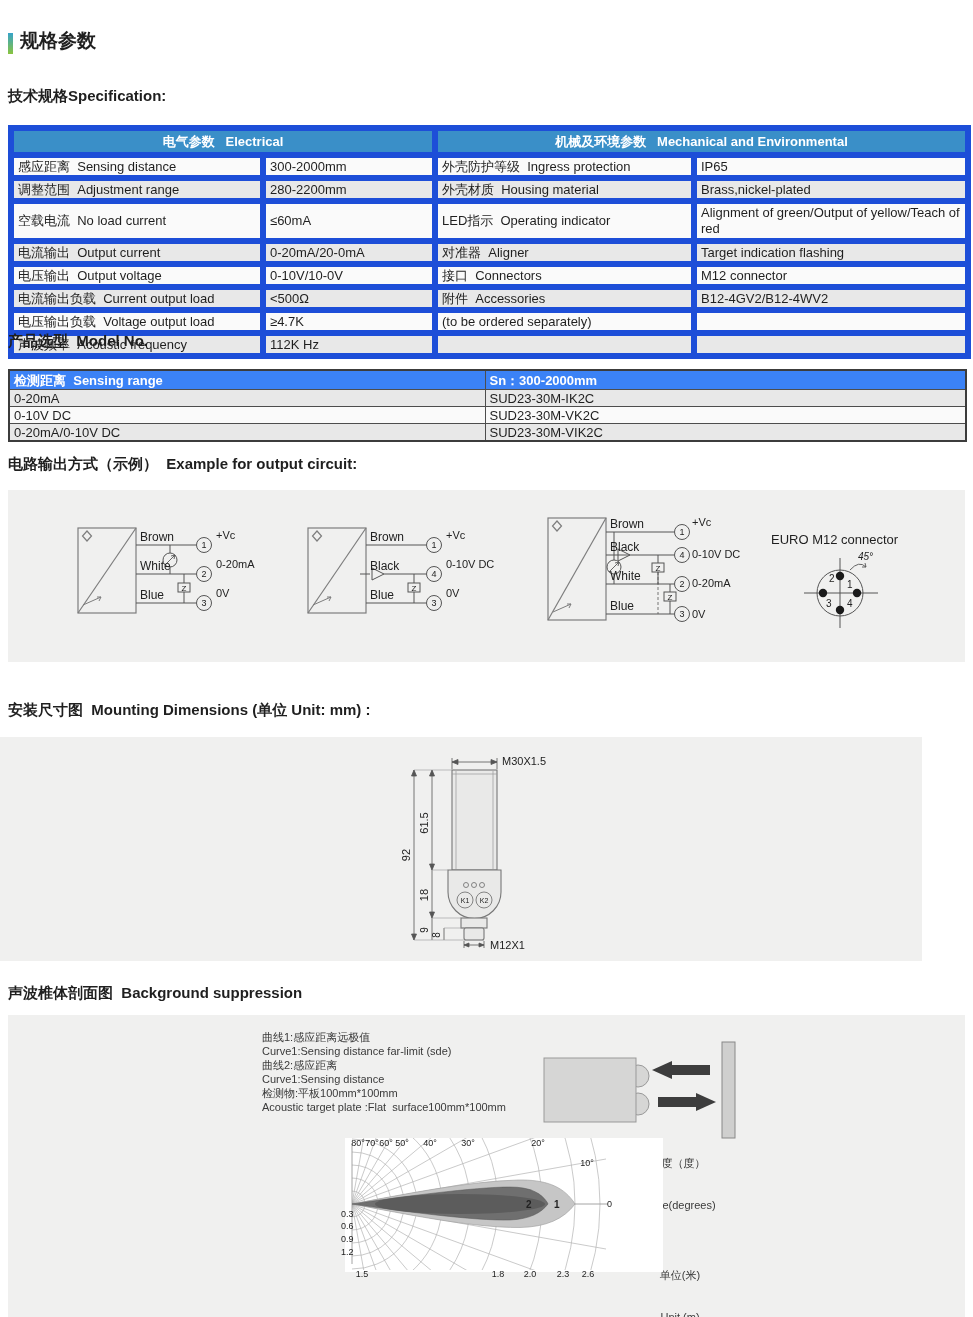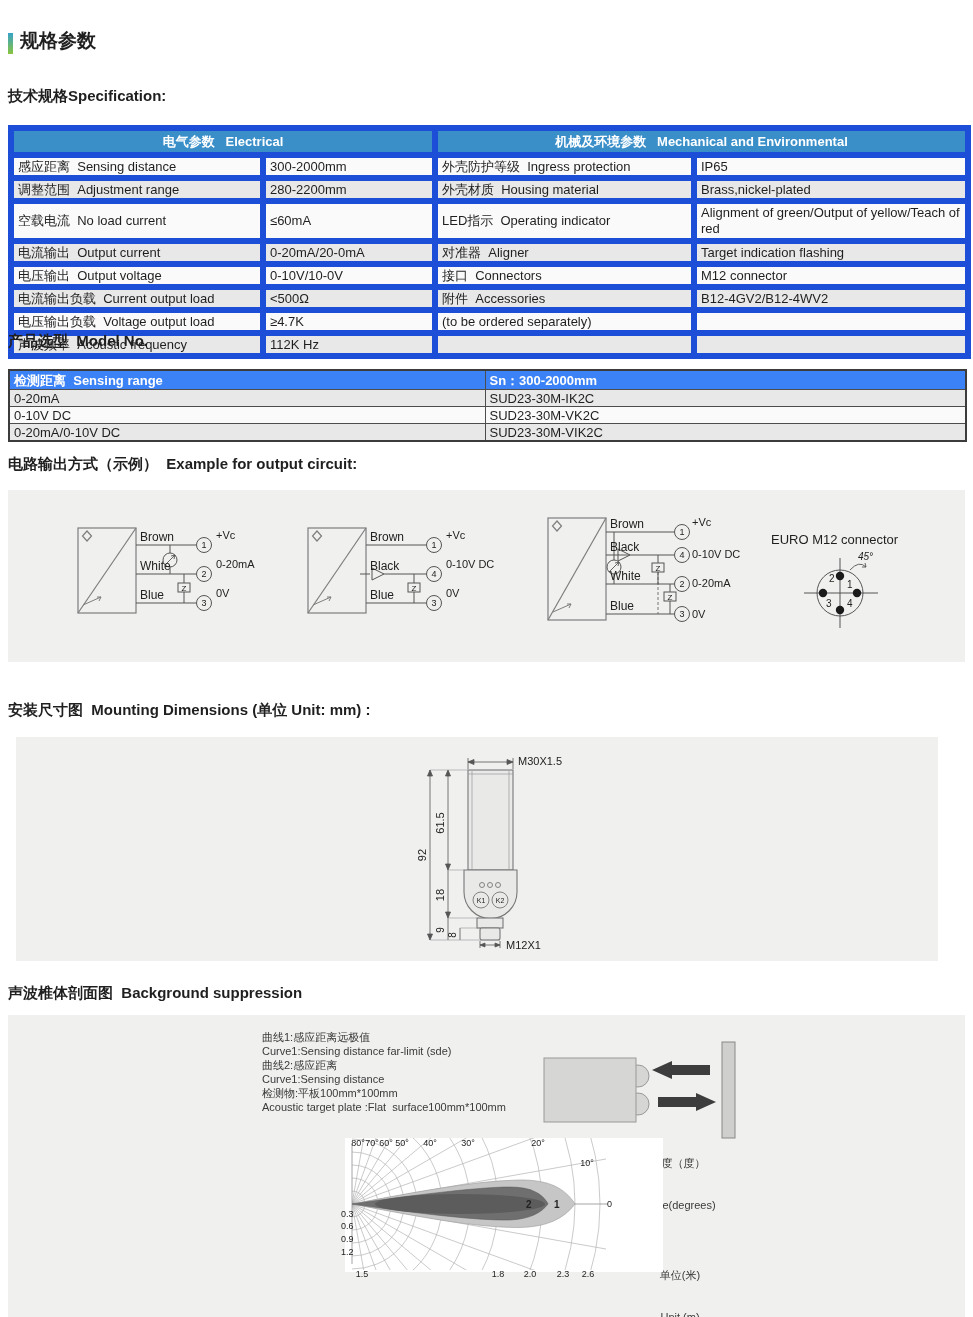--- a/index.html
+++ b/index.html
@@ -257,21 +257,21 @@
       <text x="33" y="34" font-size="10">2</text>
       <text x="51" y="40" font-size="10">1</text>
       <text x="30" y="59" font-size="10">3</text>
       <text x="51" y="59" font-size="10">4</text>
       <text x="62" y="12" font-size="10" font-style="italic">45°</text>
     </svg>
   </div>
 
   <div class="abs sec-heading" style="left:8px;top:701px;">安装尺寸图  Mounting Dimensions (单位 Unit: mm) :</div>
 
-  <div class="panel" style="left:16px;top:737px;width:905px;height:224px;padding-left:17px;">
+  <div class="panel" style="left:0;top:737px;width:905px;height:224px;padding-left:17px;">
     <svg class="abs" style="left:380px;top:8px;" width="260" height="210" viewBox="0 0 260 210">
 
       <g stroke="#777" fill="#e9e9e8" stroke-width="1.1">
         <rect x="72" y="25" width="45" height="100"></rect>
         <path d="M68,125 L121,125 L121,147 A26.5,26.5 0 0 1 68,147 Z"></path>
         <rect x="81" y="173" width="26" height="10"></rect>
         <rect x="84" y="183" width="20" height="12" rx="2"></rect>
       </g>
       <g stroke="#999" stroke-width="0.7" fill="none">
         <line x1="76" y1="26" x2="76" y2="124"></line>

